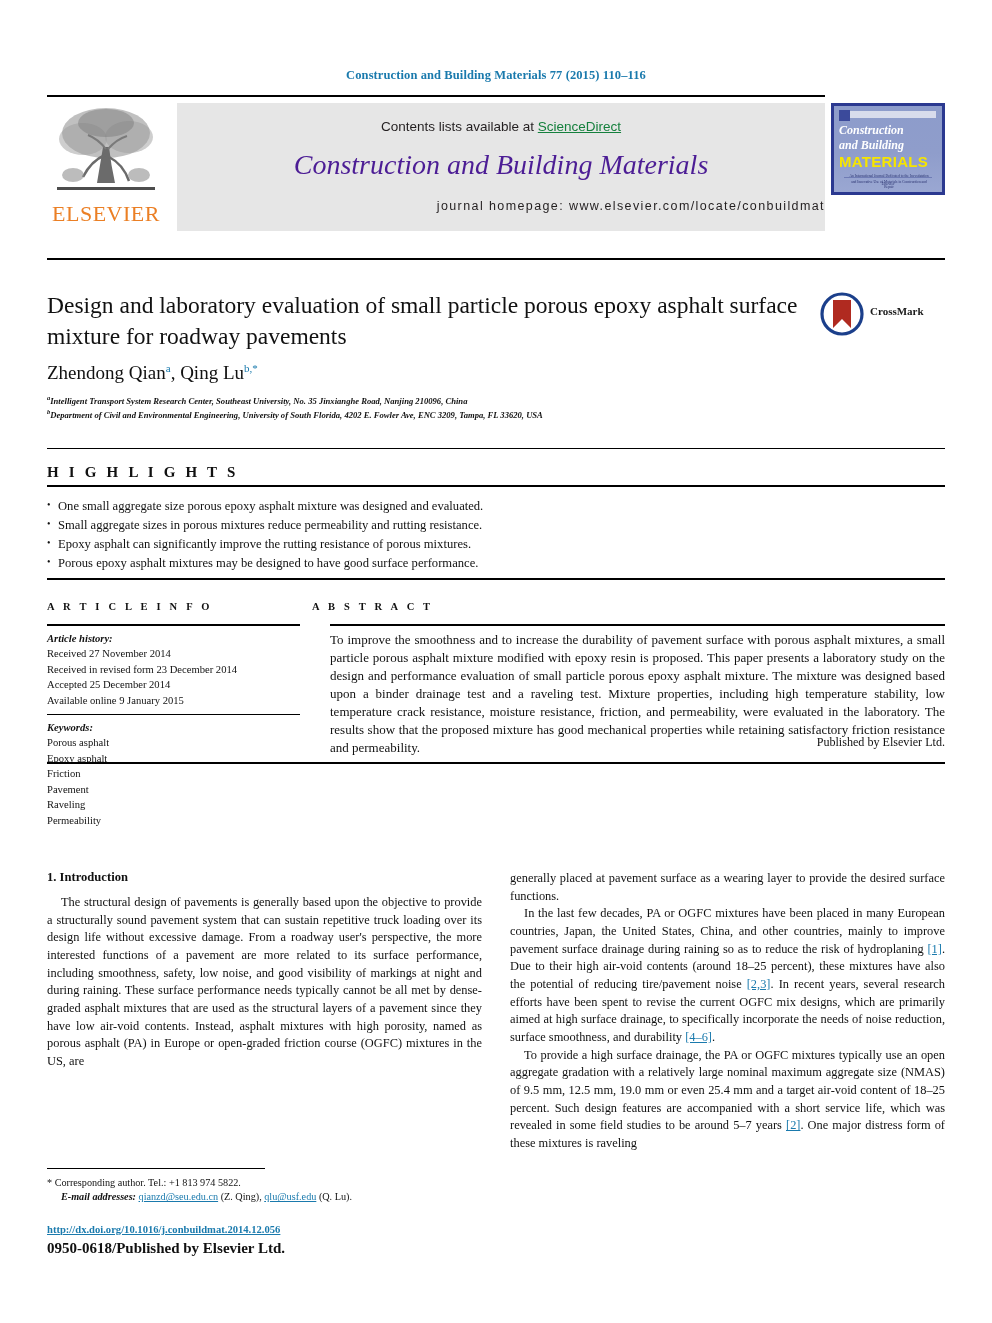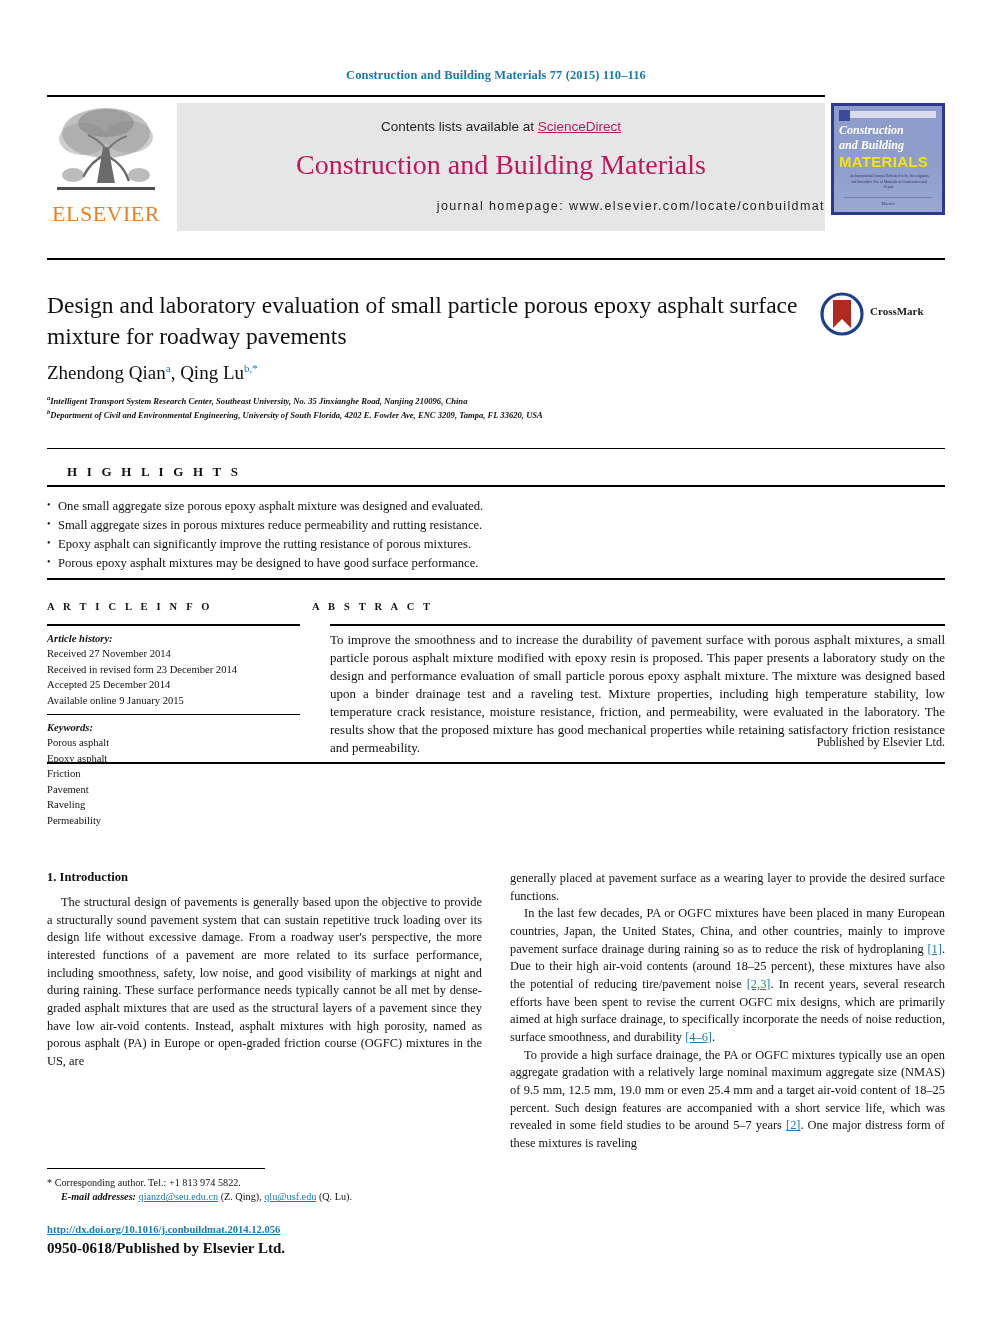--- a/index.html
+++ b/index.html
@@ -44,35 +44,35 @@
   .mast-panel {
     position:absolute; left:130px; top:8px; width:648px; height:128px;
     background:#e6e6e6;
   }
   .mast-contents {
     position:absolute; top:16px; left:0; width:100%;
     text-align:center;
     font-family:"Liberation Sans", sans-serif;
     font-size:13.5px; color:#231f20;
   }
-  .mast-contents .sd { color:#be185d; }
+  .mast-contents .sd { color:#15803d; }
   .mast-title {
     position:absolute; top:46px; left:0; width:100%;
     text-align:center;
     font-family:"Liberation Serif", serif;
-    font-size:28px; color:#be185d;
+    font-size:28px; color:#4c1d95;font-style:italic;
   }
   .mast-home {
     position:absolute; top:96px; left:0; width:100%;
     text-align:right;
     font-family:"Liberation Sans", sans-serif;
     font-size:12.5px; color:#231f20; letter-spacing:1.4px;
   }
   .cover {
-    position:absolute; left:784px; top:8px; width:114px; height:112px;
+    position:absolute; left:784px; top:8px; width:114px; height:92px;
     background:#2b3990;
     padding:3px;
   }
   .cover-inner {
     position:relative; width:100%; height:100%;
     background:linear-gradient(180deg,#8d9ccb 0%, #8f9dcb 55%, #9aa7d2 100%);
     overflow:hidden;
   }
   .cover-topbar { position:absolute; left:6px; top:5px; width:96px; height:7px; background:#d8dcec; }
   .cover-logo-sq { position:absolute; left:5px; top:4px; width:11px; height:11px; background:#3b4a9b; }
@@ -134,21 +134,21 @@
   }
   .affil sup { font-size:6.5px; }
   .affil-a { top:394px; }
   .affil-b { top:408px; }
 
   
   .hl-rule-top { position:absolute; top:448px; left:47px; width:898px; height:1px; background:#000; }
   .hl-head {
     position:absolute; left:47px; top:464px;
     font-family:"Liberation Serif", serif;
-    font-weight:bold; font-size:13px; letter-spacing:3.2px; color:#111;margin-left:20px;
+    font-weight:bold; font-size:15px; letter-spacing:3.2px; color:#111;
   }
   .hl-rule-mid { position:absolute; top:485px; left:47px; width:898px; height:1.6px; background:#000; }
   .hl-list {
     position:absolute; left:47px; top:497px; width:700px;
     font-family:"Liberation Serif", serif;
     font-size:12.6px; line-height:1.52; color:#111;
   }
   .hl-list .li { position:relative; padding-left:11px; }
   .hl-list .li:before {
     content:"\2022"; position:absolute; left:0; top:-0.5px; font-size:10px;

